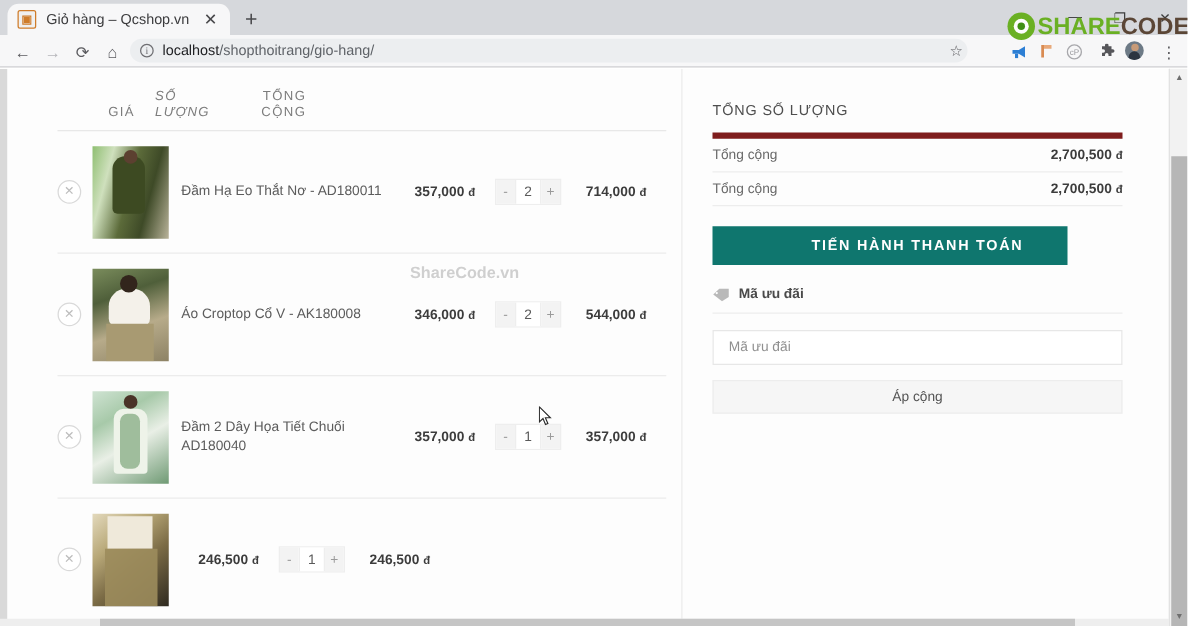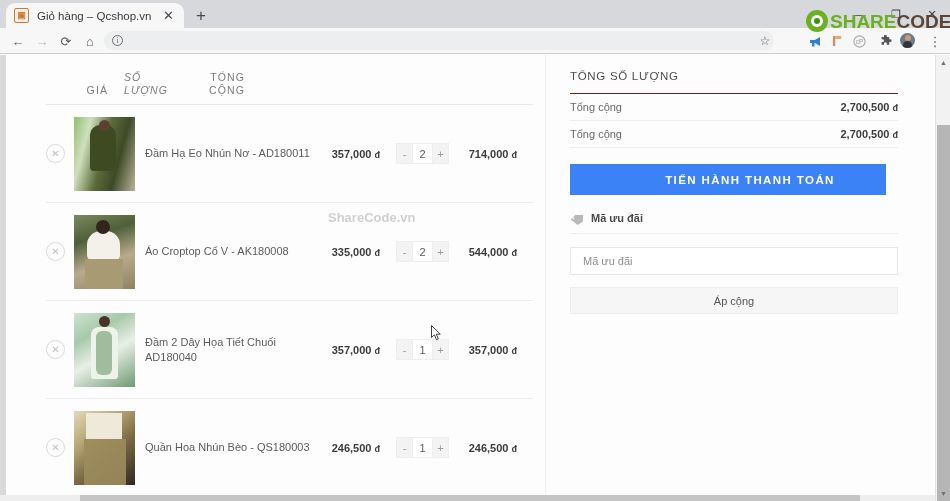--- a/index.html
+++ b/index.html
@@ -190,33 +190,33 @@
   .cell-total .cur { font-size: 9px; }
 
   
   .vdiv {
     position: absolute; left: 539px; top: 0; width: 1px; height: 446px;
     background: #ececec;
   }
   .sidebar { position: absolute; left: 564px; top: 0; width: 328px; }
   .sb-title {
     font-size: 11.5px; letter-spacing: 0.7px; color: #4e4e4e;
-    text-transform: uppercase; padding: 15px 0 11px;
-    border-bottom: 1px solid #7f1d1d;
+    text-transform: uppercase; padding: 28px 0 11px;
+    border-bottom: 5px solid #7f1d1d;
   }
   .sb-line {
     display: flex; justify-content: space-between; align-items: center;
     height: 27px; border-bottom: 1px solid #ededed;
   }
   .sb-line .lbl { font-size: 11px; color: #6a6a6a; }
   .sb-line .val { font-size: 11px; font-weight: 700; color: #3c3c3c; }
   .sb-line .val .cur { font-size: 9px; }
   .checkout {
-    margin-top: 16px; height: 31px; width: 316px;
-    background: #3b82f6; color: #ffffff;
+    margin-top: 16px; height: 31px; width: 284px;
+    background: #0f766e; color: #ffffff;
     font-size: 11.5px; font-weight: 700; letter-spacing: 1.4px;
     display: flex; align-items: center; justify-content: center;
     text-transform: uppercase;
     padding-left: 44px;
   }
   .coupon-head {
     margin-top: 17px; display: flex; align-items: center;
     padding-bottom: 9px; border-bottom: 1px solid #ededed;
   }
   .tag-icon { width: 14px; height: 12px; flex: 0 0 auto; }
@@ -315,20 +315,21 @@
   </div>
 
   <div class="chrome-toolbar"></div>
   <div class="tb-icon back">←</div>
   <div class="tb-icon fwd">→</div>
   <div class="tb-icon rel">⟳</div>
   <div class="tb-icon home">⌂</div>
 
   <div class="omnibox">
     <span class="omni-info">i</span>
+    <span class="omni-url"><span class="host">localhost</span><span class="path">/shopthoitrang/gio-hang/</span></span>
   </div>
   <div class="star">☆</div>
 
   <div class="ext iq">IQ</div>
   <div class="ext meg">
     <svg width="13" height="11" viewBox="0 0 13 11">
       <path d="M1 4 L6 4 L11 1 L11 10 L6 7 L1 7 Z" fill="#2d7fd4"></path>
       <rect x="3" y="7" width="2.5" height="3.5" fill="#2d7fd4"></rect>
     </svg>
   </div>
@@ -366,21 +367,21 @@
         <div class="row">
           <div class="cell-del">
             <div class="del-btn">✕</div>
           </div>
           <div class="cell-thumb">
             <div class="thumb" style="background:linear-gradient(105deg,#8fbf72 0%,#cfe0bd 22%,#5c6b3a 48%,#3e4a27 70%,#b9b39a 100%);">
               <i style="left:16px;top:8px;width:26px;height:46px;background:#3d4a22;border-radius:10px 10px 4px 4px;"></i>
               <i style="left:25px;top:3px;width:11px;height:11px;border-radius:50%;background:#5c4030;"></i>
             </div>
           </div>
-          <div class="cell-name">Đầm Hạ Eo Nhún Nơ - AD180011</div>
+          <div class="cell-name">Đầm Hạ Eo Thắt Nơ - AD180011</div>
           <div class="cell-price"><span>357,000</span> <span class="cur">đ</span></div>
           <div class="cell-qty">
             <div class="stepper">
               <div class="st-btn">-</div>
               <div class="st-val">2</div>
               <div class="st-btn">+</div>
             </div>
           </div>
           <div class="cell-total"><span>714,000</span> <span class="cur">đ</span></div>
         </div>
@@ -390,21 +391,21 @@
             <div class="del-btn">✕</div>
           </div>
           <div class="cell-thumb">
             <div class="thumb" style="background:linear-gradient(160deg,#7a8c5c 0%,#4f5f3a 30%,#b7ab8a 62%,#8d8264 100%);">
               <i style="left:13px;top:16px;width:33px;height:30px;background:#f4f1ea;border-radius:14px 14px 6px 6px;"></i>
               <i style="left:22px;top:5px;width:14px;height:14px;border-radius:50%;background:#32251c;"></i>
               <i style="left:11px;top:44px;width:38px;height:30px;background:#a89a72;"></i>
             </div>
           </div>
           <div class="cell-name">Áo Croptop Cổ V - AK180008</div>
-          <div class="cell-price"><span>335,000</span> <span class="cur">đ</span></div>
+          <div class="cell-price"><span>346,000</span> <span class="cur">đ</span></div>
           <div class="cell-qty">
             <div class="stepper">
               <div class="st-btn">-</div>
               <div class="st-val">2</div>
               <div class="st-btn">+</div>
             </div>
           </div>
           <div class="cell-total"><span>544,000</span> <span class="cur">đ</span></div>
         </div>
 
@@ -434,21 +435,20 @@
         <div class="row">
           <div class="cell-del">
             <div class="del-btn">✕</div>
           </div>
           <div class="cell-thumb">
             <div class="thumb" style="background:linear-gradient(140deg,#e3d9bc 0%,#b8a878 30%,#7c6c46 58%,#2f2a20 100%);">
               <i style="left:12px;top:2px;width:36px;height:26px;background:#efe9da;"></i>
               <i style="left:10px;top:28px;width:42px;height:46px;background:#9c8c5c;opacity:.9;"></i>
             </div>
           </div>
-          <div class="cell-name">Quần Hoa Nhún Bèo - QS180003</div>
           <div class="cell-price"><span>246,500</span> <span class="cur">đ</span></div>
           <div class="cell-qty">
             <div class="stepper">
               <div class="st-btn">-</div>
               <div class="st-val">1</div>
               <div class="st-btn">+</div>
             </div>
           </div>
           <div class="cell-total"><span>246,500</span> <span class="cur">đ</span></div>
         </div>

